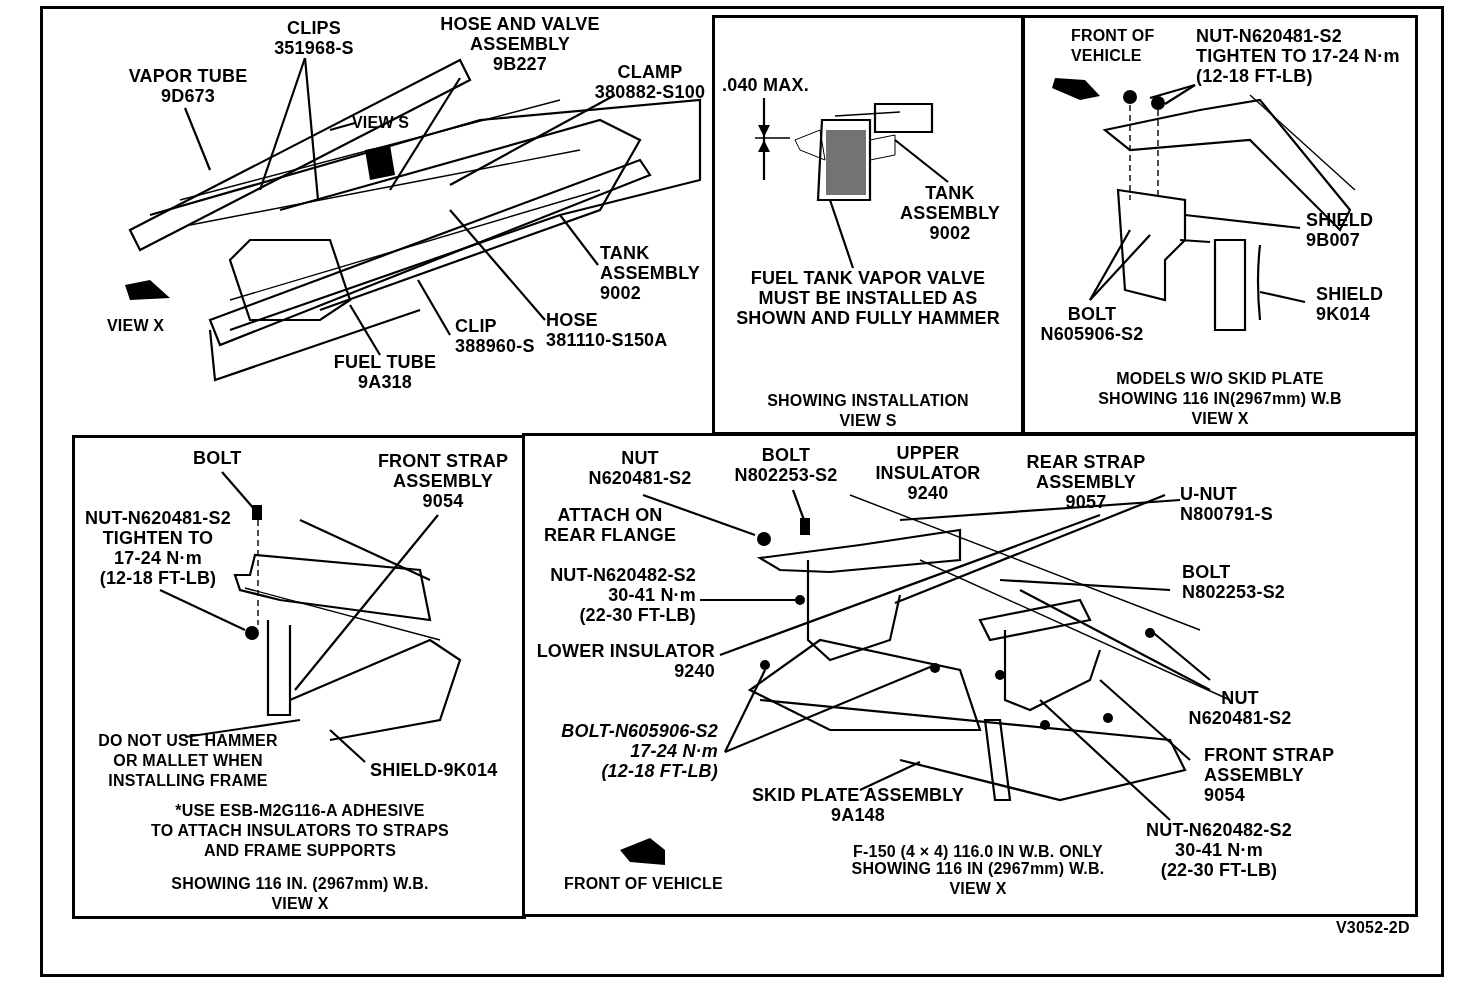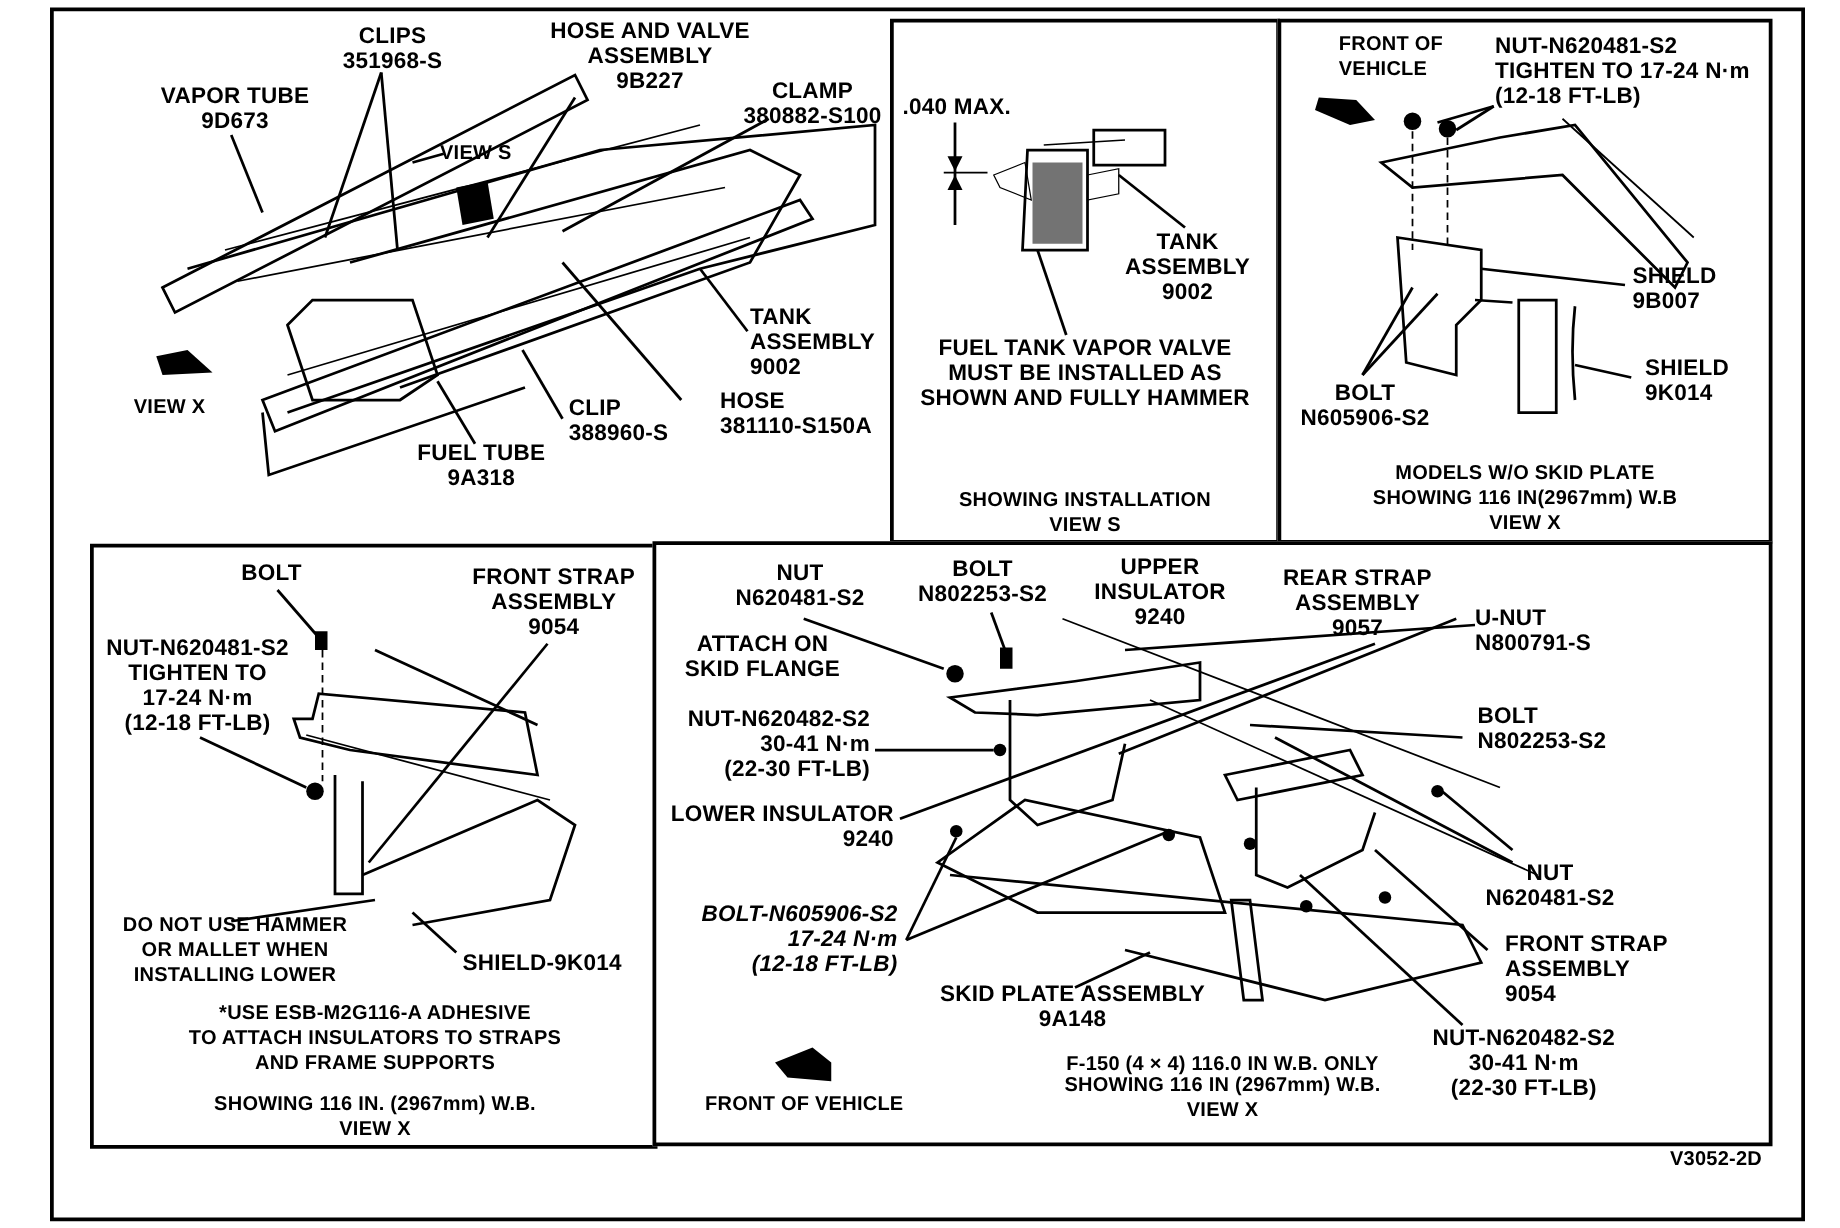--- a/index.html
+++ b/index.html
@@ -156,21 +156,21 @@
 <div class="lbl c" style="left:420px;top:14px;width:200px;">HOSE AND VALVE
 ASSEMBLY
 9B227</div>
 <div class="lbl c" style="left:580px;top:62px;width:140px;">CLAMP
 380882-S100</div>
 <div class="lbl big" style="left:352px;top:113px;">VIEW S</div>
 <div class="lbl" style="left:600px;top:243px;">TANK
 ASSEMBLY
 9002</div>
 <div class="lbl big" style="left:107px;top:316px;">VIEW X</div>
-<div class="lbl" style="left:546px;top:310px;margin-left:30px;">HOSE
+<div class="lbl" style="left:546px;top:310px;">HOSE
 381110-S150A</div>
 <div class="lbl" style="left:455px;top:316px;">CLIP
 388960-S</div>
 <div class="lbl c" style="left:320px;top:352px;width:130px;">FUEL TUBE
 9A318</div>
 
 <div class="lbl" style="left:722px;top:75px;">.040 MAX.</div>
 <div class="lbl c" style="left:895px;top:183px;width:110px;">TANK
 ASSEMBLY
 9002</div>
@@ -198,42 +198,42 @@
 <div class="lbl" style="left:193px;top:448px;">BOLT</div>
 <div class="lbl c" style="left:368px;top:451px;width:150px;">FRONT STRAP
 ASSEMBLY
 9054</div>
 <div class="lbl c" style="left:78px;top:508px;width:160px;">NUT-N620481-S2
 TIGHTEN TO
 17-24 N·m
 (12-18 FT-LB)</div>
 <div class="lbl c big" style="left:78px;top:731px;width:220px;">DO NOT USE HAMMER
 OR MALLET WHEN
-INSTALLING LOWER</div>
+INSTALLING FRAME</div>
 <div class="lbl" style="left:370px;top:760px;">SHIELD-9K014</div>
 <div class="lbl c big" style="left:80px;top:801px;width:440px;">*USE ESB-M2G116-A ADHESIVE
 TO ATTACH INSULATORS TO STRAPS
 AND FRAME SUPPORTS</div>
 <div class="lbl c big" style="left:80px;top:874px;width:440px;">SHOWING 116 IN. (2967mm) W.B.
 VIEW X</div>
 
 <div class="lbl c" style="left:580px;top:448px;width:120px;">NUT
 N620481-S2</div>
 <div class="lbl c" style="left:726px;top:445px;width:120px;">BOLT
 N802253-S2</div>
 <div class="lbl c" style="left:870px;top:443px;width:116px;">UPPER
 INSULATOR
 9240</div>
 <div class="lbl c" style="left:1018px;top:452px;width:136px;">REAR STRAP
 ASSEMBLY
 9057</div>
 <div class="lbl" style="left:1180px;top:484px;">U-NUT
 N800791-S</div>
 <div class="lbl c" style="left:540px;top:505px;width:140px;">ATTACH ON
-SKID FLANGE</div>
+REAR FLANGE</div>
 <div class="lbl r" style="left:530px;top:565px;width:166px;">NUT-N620482-S2
 30-41 N·m
 (22-30 FT-LB)</div>
 <div class="lbl" style="left:1182px;top:562px;">BOLT
 N802253-S2</div>
 <div class="lbl r" style="left:520px;top:641px;width:195px;">LOWER INSULATOR
 9240</div>
 <div class="lbl c" style="left:1180px;top:688px;width:120px;">NUT
 N620481-S2</div>
 <div class="lbl r" style="left:540px;top:721px;width:178px;font-style:italic;">BOLT-N605906-S2

